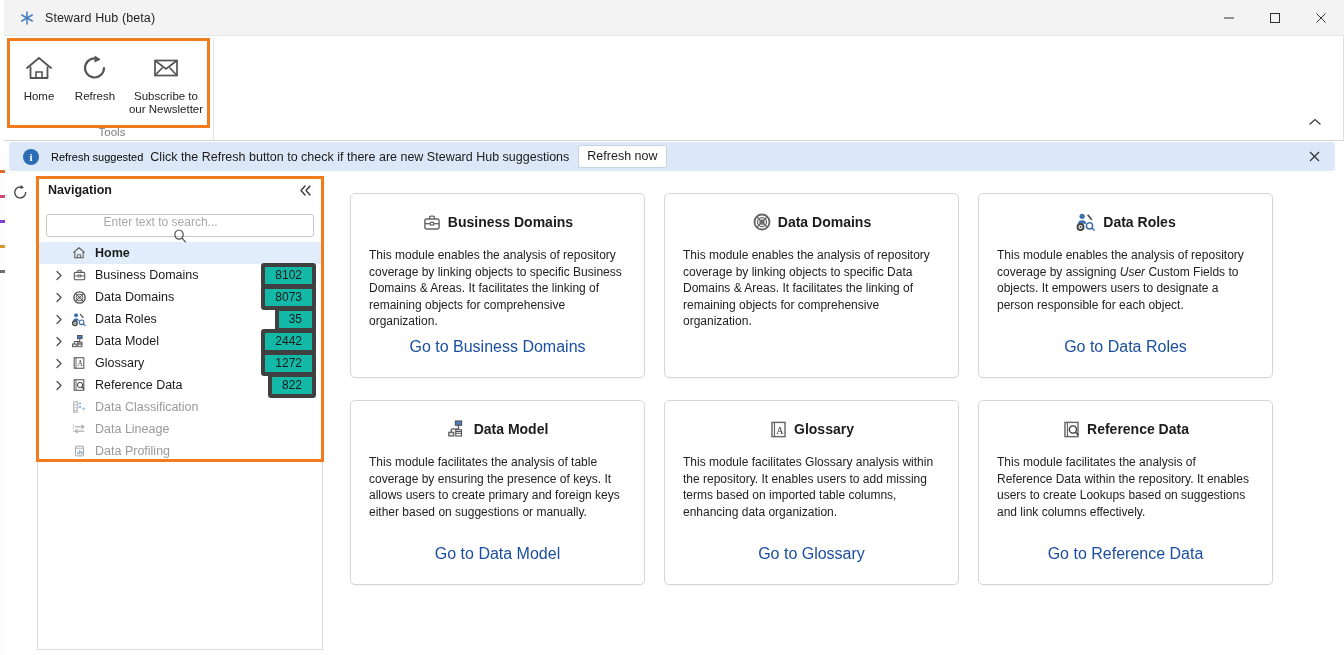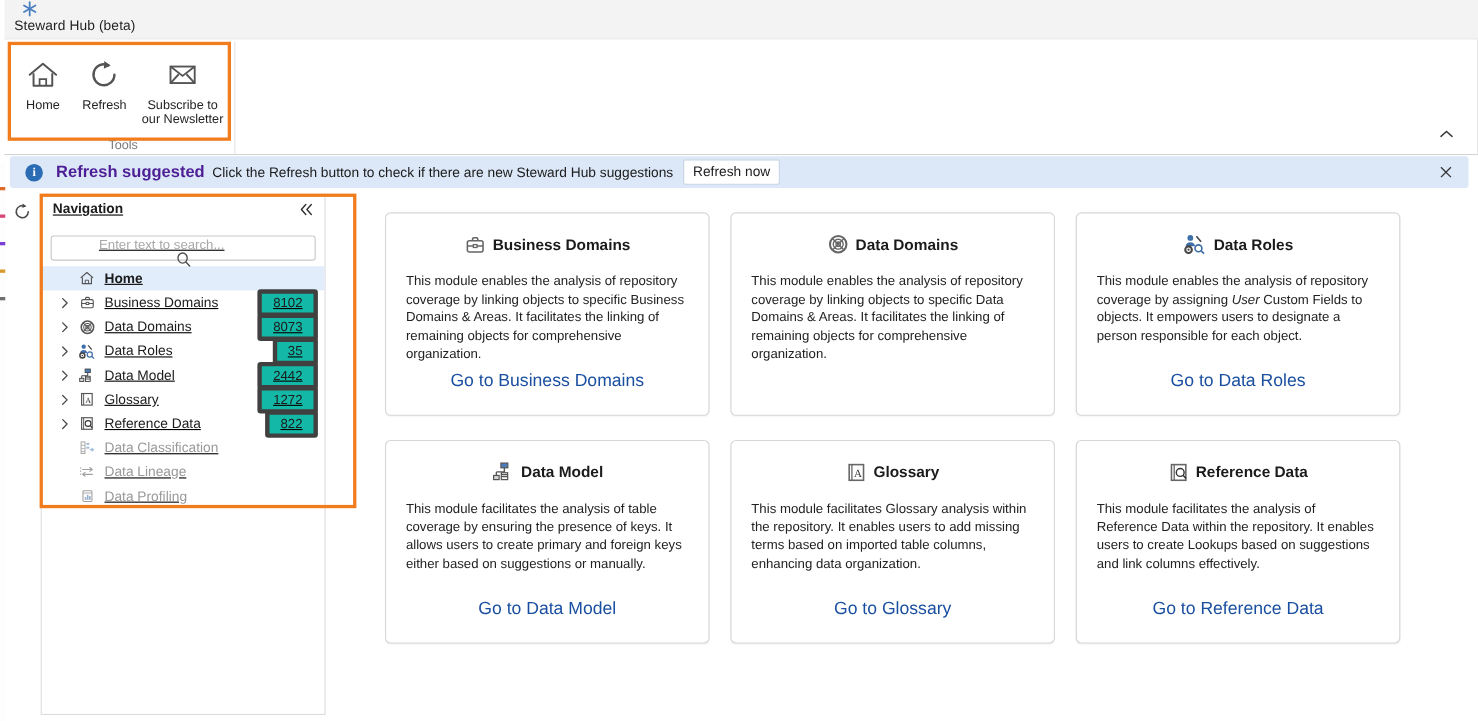--- a/index.html
+++ b/index.html
@@ -25,21 +25,21 @@
   }
   .bg-sliver i {
     display: block; width: 5px; height: 3px; margin-top: 22px;
   }
 
   
   .titlebar {
     position: absolute; left: 4px; top: 0; width: 1340px; height: 36px;
     background: #f3f3f3;
     border-bottom: 1px solid #e6e6e6;
-    display: flex;  flex-direction: column;
+    display: flex; align-items: center;
   }
   .title-icon {
     margin-left: 14px; width: 18px; height: 18px;
     display: flex; align-items: center; justify-content: center;
     color: #4a4a4a;
   }
   .title-text {
     margin-left: 9px; font-size: 12.5px; color: #1f1f1f; letter-spacing: .1px;
   }
   .winbtns { margin-left: auto; display: flex; height: 36px; }
@@ -99,43 +99,43 @@
     background: #dce8f7;
     border-radius: 3px;
     display: flex; align-items: center;
   }
   .info-ico {
     margin-left: 14px; width: 16px; height: 16px; border-radius: 50%;
     background: #2b6cb4; color: #fff; font-size: 11px; font-weight: bold;
     display: flex; align-items: center; justify-content: center;
     font-family: "Liberation Serif", serif;
   }
-  .info-strong { margin-left: 12px; font-size: 15px; font-weight: bold; color: #4c1d95; }
+  .info-strong { margin-left: 12px; font-size: 11px; font-weight: normal; color: #000000; }
   .info-text { margin-left: 7px; font-size: 12.5px; color: #1b1b1b; }
   .info-btn {
     margin-left: 9px; font-size: 12.5px; color: #1b1b1b;
     background: #ffffff; border: 1px solid #c6d4e4;
     padding: 3px 8px 4px; border-radius: 2px; cursor: pointer;
   }
   .info-close {
     margin-left: auto; margin-right: 12px; width: 18px; height: 18px;
     display: flex; align-items: center; justify-content: center; color: #333;
     cursor: pointer;
   }
 
   
   .left-refresh {
     position: absolute; left: 10px; top: 182px; width: 20px; height: 20px;
     display: flex; align-items: center; justify-content: center; color: #4a4a4a;
   }
 
   
   .navpanel {
-    position: absolute; left: 37px; top: 177px; width: 259px; height: 473px;
-    background: #ffffff; border: 1px solid #dcdcdc; text-decoration: underline;
+    position: absolute; left: 37px; top: 177px; width: 286px; height: 473px;
+    background: #ffffff; border: 1px solid #dcdcdc;
   }
   .nav-head {
     height: 24px; display: flex; align-items: center; padding: 0 8px 0 10px;
   }
   .nav-title { font-size: 12.5px; font-weight: bold; color: #1b1b1b; }
   .nav-collapse {
     margin-left: auto; width: 18px; height: 18px; display: flex;
     align-items: center; justify-content: center; color: #333; cursor: pointer;
   }
   .nav-search {

